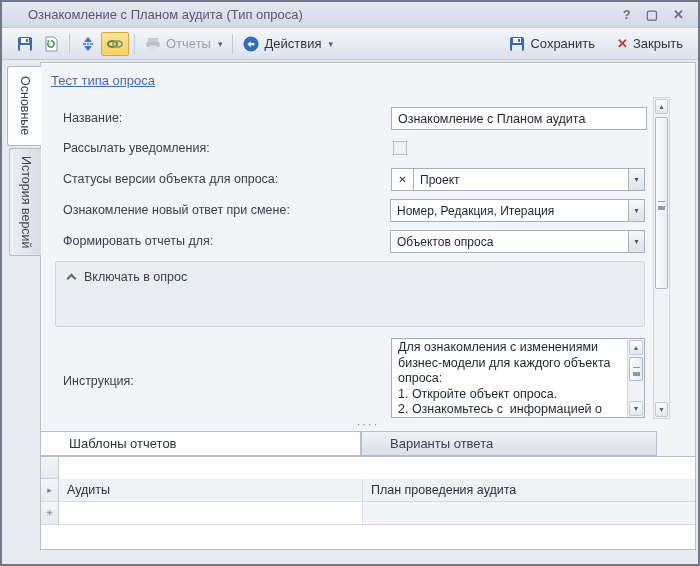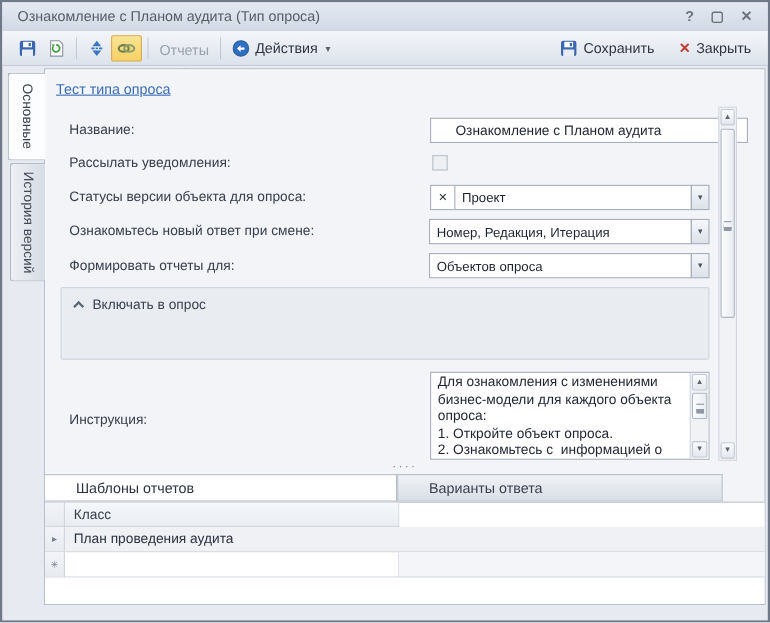--- a/index.html
+++ b/index.html
@@ -5,32 +5,32 @@
   * { margin:0; padding:0; box-sizing:border-box; }
   html,body { background:#ffffff; font-family:"Liberation Sans", sans-serif; }
 
   .window { position:relative; width:700px; height:566px; border:2px solid #6f7988;
             background:#e7eaf0; overflow:hidden; }
 
   
   .titlebar { position:absolute; left:0; top:0; right:0; height:26px;
               background:linear-gradient(#e4e9f1,#d3dae6); border-bottom:1px solid #c2cad6;
               display:flex; align-items:center; }
-  .titlebar .title { padding-left:14px; font-size:13px; color:#565c66; }
+  .titlebar .title { padding-left:26px; font-size:13px; color:#565c66; }
   .winbtns { margin-left:auto; display:flex; gap:15px; padding-right:14px;
              color:#6b727c; font-size:13px; font-weight:bold; }
   .winbtns span { cursor:default; }
 
   
   .toolbar { position:absolute; left:0; top:26px; right:0; height:32px;
              background:linear-gradient(#f3f5f9,#dde3ec); border-bottom:1px solid #c6cdd8;
              display:flex; align-items:center; padding:0 10px; font-size:13px; color:#2f3642; }
   .tbtn { height:24px; display:flex; align-items:center; gap:5px; padding:0 4px; border:1px solid transparent; border-radius:2px; }
   .tbtn.toggled { background:linear-gradient(#fce493,#f7d163); border:1px solid #d8a83c; }
-  .tbtn.disabled { color:#9aa2ad;flex-direction:column; }
+  .tbtn.disabled { color:#9aa2ad; }
   .tsep { width:1px; height:20px; background:#c3cbd6; margin:0 5px; }
   .dd { font-size:9px; color:#59616d; margin-left:2px; }
   .toolbar-right { margin-left:auto; display:flex; align-items:center; gap:12px; }
   .redx { color:#c23b2e; font-weight:bold; font-size:13px; }
   .tico { width:16px; height:16px; display:block; }
 
   
   .vtab { position:absolute; writing-mode:vertical-rl; display:flex; align-items:center;
           justify-content:center; font-size:12.5px; color:#3a414d; z-index:3; cursor:default; }
   .vtab.active { left:5px; top:64px; width:34px; height:80px; background:#fcfdfe;
@@ -42,22 +42,22 @@
   
   .main-panel { position:absolute; left:38px; top:60px; width:656px; height:488px;
                 background:#f2f4f8; border:1px solid #b7bfcb;
                 box-shadow:inset 1px 1px 0 #fdfdfe; }
   .test-link { position:absolute; left:10px; top:10px; font-size:13px; color:#3a6cb4;
                text-decoration:underline; cursor:pointer; }
 
   .flabel { position:absolute; left:22px; font-size:12.5px; color:#39404c; }
   .lh23 { line-height:23px; }
 
-  .tinput { position:absolute; left:350px; width:289px; height:23px; border:1px solid #a7afbc;
-            background:#fff; font-family:inherit; font-size:12.5px; color:#1e2430; padding:0 22px; }
+  .tinput { position:absolute; left:350px; width:256px; height:23px; border:1px solid #a7afbc;
+            background:#fff; font-family:inherit; font-size:12.5px; color:#1e2430; padding:0 6px; }
 
   .chk { position:absolute; width:14px; height:14px; border:1px solid #b7bec9; background:#eef0f3; }
   .chk-inline { width:15px; height:15px; background:#fff; border:1px solid #939cab;
                 color:#242b36; font-size:12px; line-height:13px; text-align:center; font-weight:bold; }
 
   .combo { position:absolute; left:350px; width:254px; height:23px; display:flex; }
   .combo .clear { width:23px; border:1px solid #a7afbc; background:#fff; display:flex;
                   align-items:center; justify-content:center; font-size:10px; color:#2b3138; }
   .combo .field { flex:1; border:1px solid #a7afbc; background:#fff; display:flex; align-items:center;
                   padding-left:6px; font-size:12px; color:#1e2430; margin-left:-1px; overflow:hidden; white-space:nowrap; }
@@ -224,21 +224,21 @@
     <div class="flabel" style="top:77px; line-height:16px">Рассылать уведомления:</div>
     <div class="chk" style="left:352px; top:78px"></div>
 
     <div class="flabel lh23" style="top:105px">Статусы версии объекта для опроса:</div>
     <div class="combo" style="top:105px">
       <div class="clear">✕</div>
       <div class="field">Проект</div>
       <div class="arrow">▾</div>
     </div>
 
-    <div class="flabel lh23" style="top:136px">Ознакомьтесь новый ответ при смене:</div>
+    <div class="flabel lh23" style="top:136px">Ознакомление новый ответ при смене:</div>
     <div class="combo" style="top:136px">
       <div class="field">Номер, Редакция, Итерация</div>
       <div class="arrow">▾</div>
     </div>
 
     <div class="flabel lh23" style="top:167px">Формировать отчеты для:</div>
     <div class="combo" style="top:167px">
       <div class="field">Объектов опроса</div>
       <div class="arrow">▾</div>
     </div>
@@ -280,24 +280,24 @@
     <div class="btab active">
       <span>Шаблоны отчетов</span>
     </div>
     <div class="btab inactive">
       <span>Варианты ответа</span>
     </div>
 
     <div class="grid">
       <div class="grow header">
         <div class="gsel"></div>
-        <div class="gcell c1">Класс</div>
       </div>
       <div class="grow datarow row-current">
         <div class="gsel">▸</div>
+        <div class="gcell c1">Аудиты</div>
         <div class="gcell c2">План проведения аудита</div>
       </div>
       <div class="grow datarow row-new">
         <div class="gsel">✳</div>
         <div class="gcell c1"></div>
         <div class="gcell c2"></div>
       </div>
     </div>
 
   </div>

